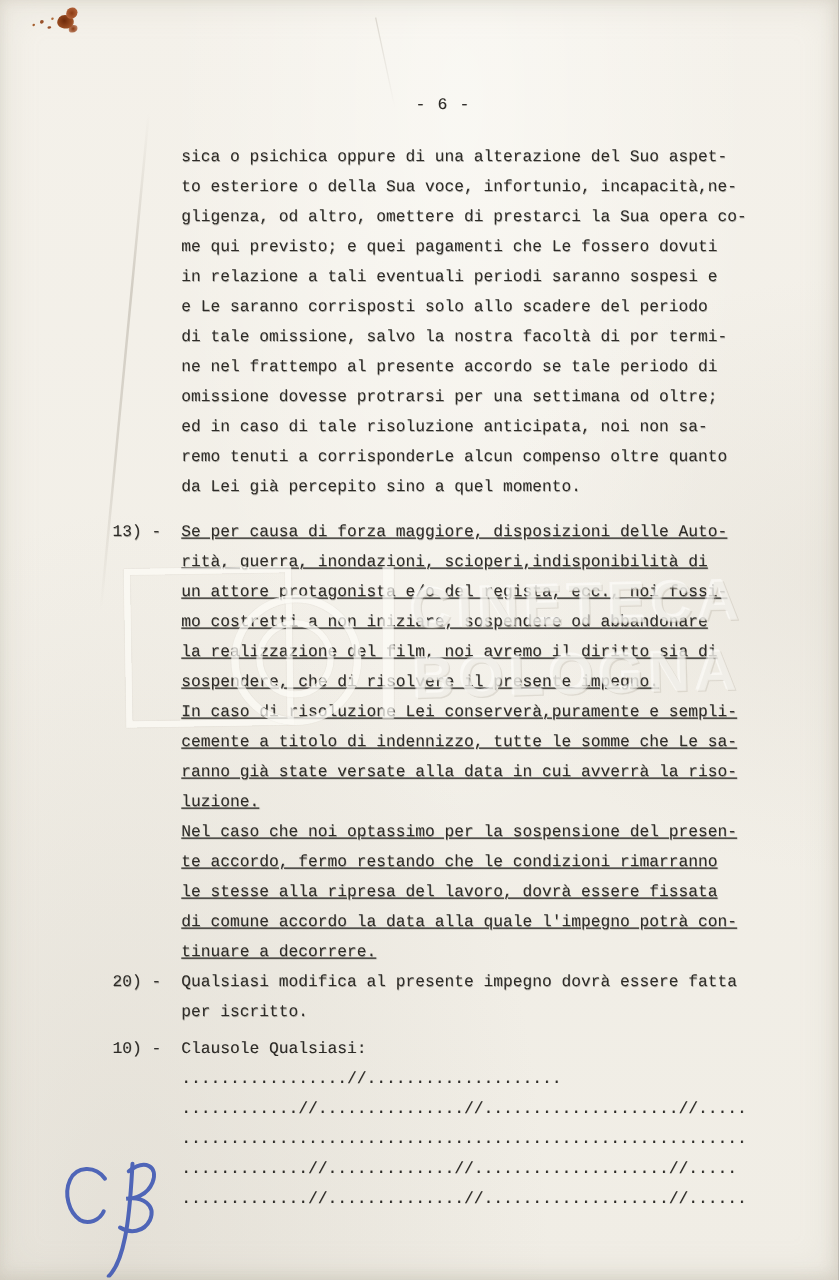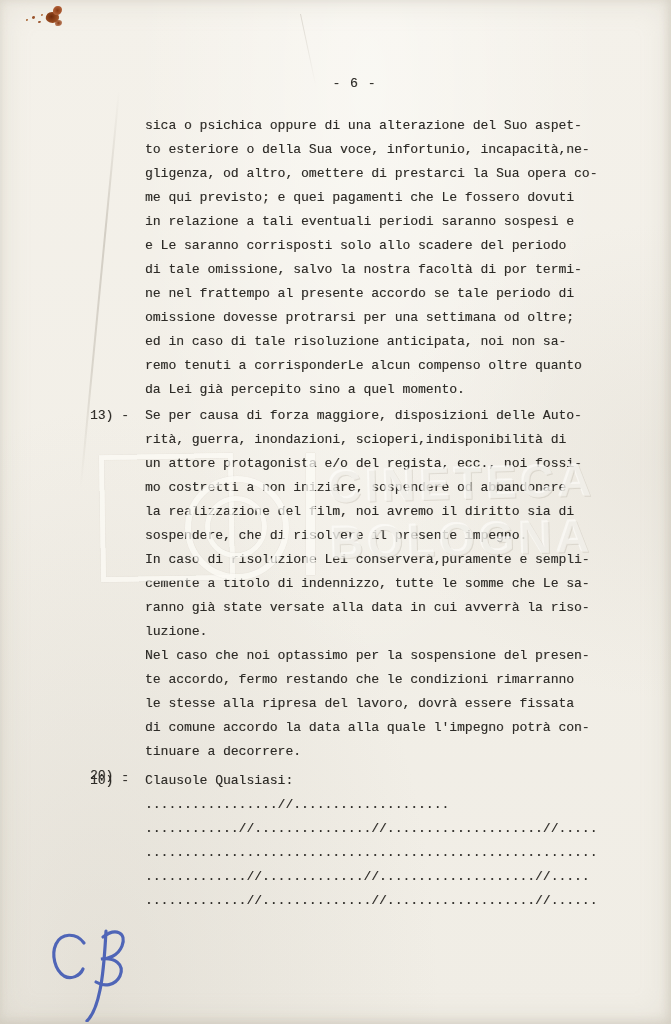--- a/index.html
+++ b/index.html
@@ -22,21 +22,21 @@
     text-shadow:0.4px 0.4px 0.3px rgba(45,42,38,0.4);
   }
   .content{
     position:absolute;left:90px;top:114px;width:515px;
     font-size:13px;line-height:24px;
     text-shadow:0.4px 0.4px 0.3px rgba(45,42,38,0.35);
   }
   .doc-item{position:relative;padding-left:55px;}
   .doc-item .label{position:absolute;left:0;top:0;white-space:pre;}
   .doc-item .text{white-space:pre-wrap;}
-  .doc-item.i13{margin-top:2px;}
+  .doc-item.i13{margin-top:12px;text-decoration:underline;}
   .doc-item.i15{margin-top:5px;}
 
   
   .stain{position:absolute;left:25px;top:5px;width:46px;height:24px;}
   .stain i{position:absolute;border-radius:55% 45% 60% 40%;display:block;}
   .stain .b1{left:21px;top:7px;width:13px;height:11px;background:radial-gradient(circle at 40% 45%, #6f2a0a, #9c4f24 65%, rgba(156,79,36,0.55));transform:rotate(18deg);}
   .stain .b2{left:28px;top:1px;width:9px;height:9px;background:radial-gradient(circle at 50% 50%, #8c3c14, #b06038 70%, rgba(176,96,56,0.5));}
   .stain .b3{left:30px;top:15px;width:7px;height:6px;background:radial-gradient(circle at 50% 50%, #8c3c14, rgba(176,96,56,0.6));}
   .stain .s1{left:7px;top:11px;width:3px;height:3px;background:#99512a;}
   .stain .s2{left:1px;top:14px;width:2px;height:2px;background:#a5602f;}
@@ -124,20 +124,22 @@
 ranno già state versate alla data in cui avverrà la riso-
 luzione.
 Nel caso che noi optassimo per la sospensione del presen-
 te accordo, fermo restando che le condizioni rimarranno
 le stesse alla ripresa del lavoro, dovrà essere fissata
 di comune accordo la data alla quale l'impegno potrà con-
 tinuare a decorrere.</div>
     </div>
     <div class="doc-item">
       <span class="label">20) -</span>
+      <div class="text">Qualsiasi modifica al presente impegno dovrà essere fatta
+per iscritto.</div>
     </div>
     <div class="doc-item i15">
       <span class="label">10) -</span>
       <div class="text">Clausole Qualsiasi: .................//....................
 ............//...............//....................//.....
 ..........................................................
 .............//.............//....................//.....
 .............//..............//...................//......</div>
     </div>
   </div>

